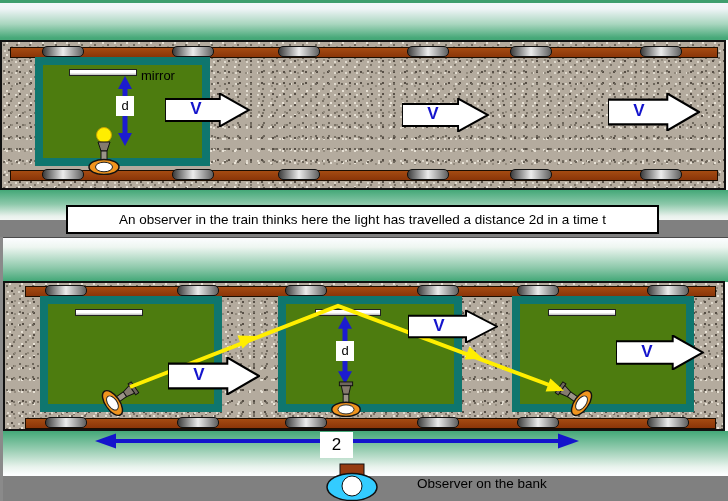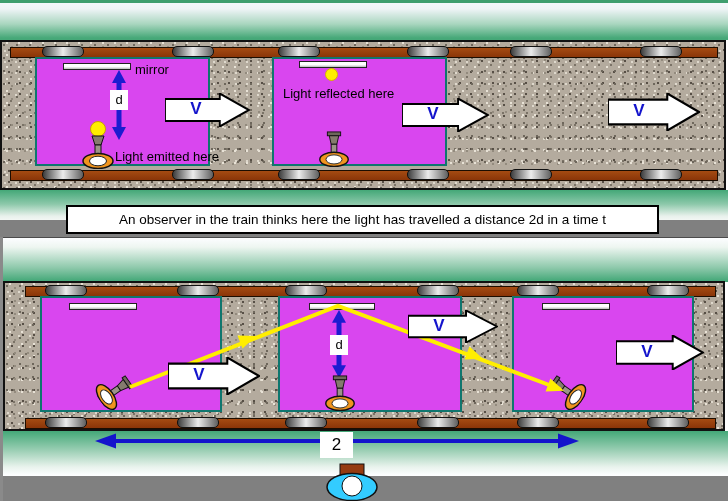--- a/index.html
+++ b/index.html
@@ -27,21 +27,21 @@
     radial-gradient(circle at 5px 1px,#e8e2d6 1.1px,transparent 1.4px),
     radial-gradient(circle at 10px 5px,#938b7e 1.2px,transparent 1.5px),
     radial-gradient(circle at 3px 9px,#ded8cc 1px,transparent 1.3px),
     radial-gradient(circle at 9px 11px,#7b7367 1px,transparent 1.3px);
     background-size:13px 13px,11px 11px,12px 12px,13px 13px,11px 11px,12px 12px}
   .rail{position:absolute;height:11px;background:linear-gradient(180deg,#a54b12,#8a3508);border:1px solid #1c0d00;z-index:1}
   .panel-top .rail{left:8px;right:6px}
   .panel-bottom .rail{left:20px;right:7px}
   .wheel{position:absolute;width:42px;height:11px;border:1px solid #111;border-radius:5px;z-index:2;
     background:linear-gradient(90deg,#3c3c3c,#ececec 50%,#5f5f5f)}
-  .car{position:absolute;background:#d946ef;border:2px solid #0f766e;z-index:3}
+  .car{position:absolute;background:#4d7c0f;border:8px solid #0f766e;z-index:3}
   .panel-top .car{top:15px;width:175px;height:109px}
   .panel-bottom .car{top:13px;height:116px}
   .mirror{position:absolute;height:7px;background:linear-gradient(180deg,#ffffff 55%,#b9b9b9);border:1px solid #222}
 
   
   .lbl{position:absolute;font-size:13px;color:#000;white-space:nowrap;z-index:4}
   .dbox{position:absolute;width:18px;height:20px;background:#fff;color:#000;font-size:13px;
     text-align:center;line-height:20px;z-index:5}
   .caption-box{position:absolute;left:66px;top:205px;width:593px;height:29px;background:#fff;
     border:2px solid #000;z-index:7;text-align:center;line-height:25px;font-size:13.5px;color:#000}
@@ -105,35 +105,22 @@
         </svg>
       </div>
       <div class="dbox" style="left:73px;top:31px">d</div>
       <svg class="lamp" style="left:43px;top:62px" width="36" height="48" viewBox="0 0 36 48">
         <circle cx="18" cy="8" r="7.5" fill="#ffee00" stroke="#c9a300"></circle>
         <polygon points="12,15 24,15 21,24 15,24" fill="#857b6e" stroke="#111"></polygon>
         <rect x="15" y="24" width="6" height="9" fill="#9c9488" stroke="#111"></rect>
         <ellipse cx="18" cy="40" rx="15" ry="7.5" fill="#f0941e" stroke="#111" stroke-width="1.5"></ellipse>
         <ellipse cx="18" cy="40" rx="8.5" ry="4.8" fill="#fff" stroke="#222"></ellipse>
       </svg>
-      <span class="lbl" style="left:78px;top:90px">Light emitted here</span>
-    </div>
-
-    <div class="car" style="left:270px">
-      <div class="mirror" style="left:25px;top:2px;width:68px"></div>
-      <div class="dot" style="left:51px;top:9px"></div>
-      <span class="lbl" style="left:9px;top:27px">Light reflected here</span>
-      <svg class="lamp" style="left:42px;top:72px" width="36" height="36" viewBox="0 0 36 38">
-        <rect x="11" y="1" width="14" height="4" fill="#6e665c" stroke="#111"></rect>
-        <polygon points="13,5 23,5 21,14 15,14" fill="#857b6e" stroke="#111"></polygon>
-        <rect x="15" y="14" width="6" height="10" fill="#9c9488" stroke="#111"></rect>
-        <ellipse cx="18" cy="30" rx="15" ry="7.5" fill="#f0941e" stroke="#111" stroke-width="1.5"></ellipse>
-        <ellipse cx="18" cy="30" rx="8.5" ry="4.8" fill="#fff" stroke="#222"></ellipse>
-      </svg>
-    </div>
+    </div>
+
 
 
     <div class="varrow" style="left:163px;top:51px;width:85px;height:34px">
       <svg viewBox="0 0 90 34" preserveAspectRatio="none">
           <polygon points="0,6 58,6 58,0.5 89,17 58,33.5 58,28 0,28" fill="#fff" stroke="#000" stroke-width="2"></polygon>
         </svg>
       <span>V</span>
     </div>
     <div class="varrow" style="left:400px;top:56px;width:87px;height:34px">
       <svg viewBox="0 0 90 34" preserveAspectRatio="none">
@@ -246,14 +233,15 @@
       <polygon points="484,9 463,1.5 463,16.5" fill="#1414cc"></polygon>
     </svg>
     <div class="dist-box">2</div>
   </div>
 
   <svg class="observer-icon" width="54" height="38" viewBox="0 0 54 38">
     <rect x="15" y="1" width="24" height="13" fill="#953b10" stroke="#111"></rect>
     <ellipse cx="27" cy="24" rx="25" ry="13.5" fill="#33ccff" stroke="#111" stroke-width="1.5"></ellipse>
     <circle cx="27" cy="23" r="10" fill="#fff" stroke="#111"></circle>
   </svg>
+  <span class="observer-lbl">Observer on the bank</span>
 
 </div>
 
 </body></html>

